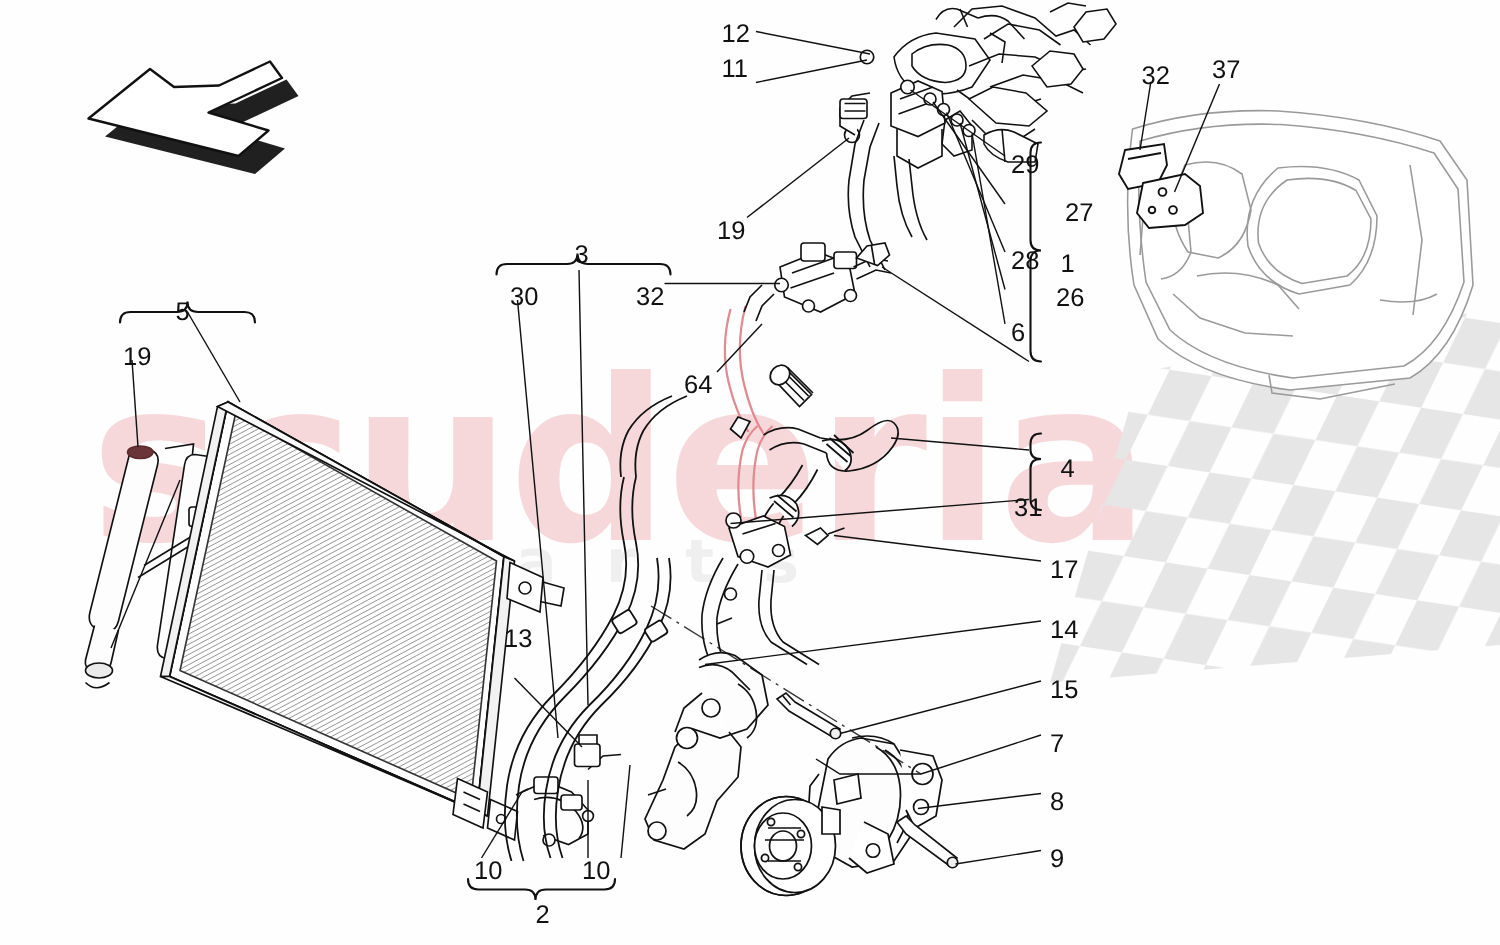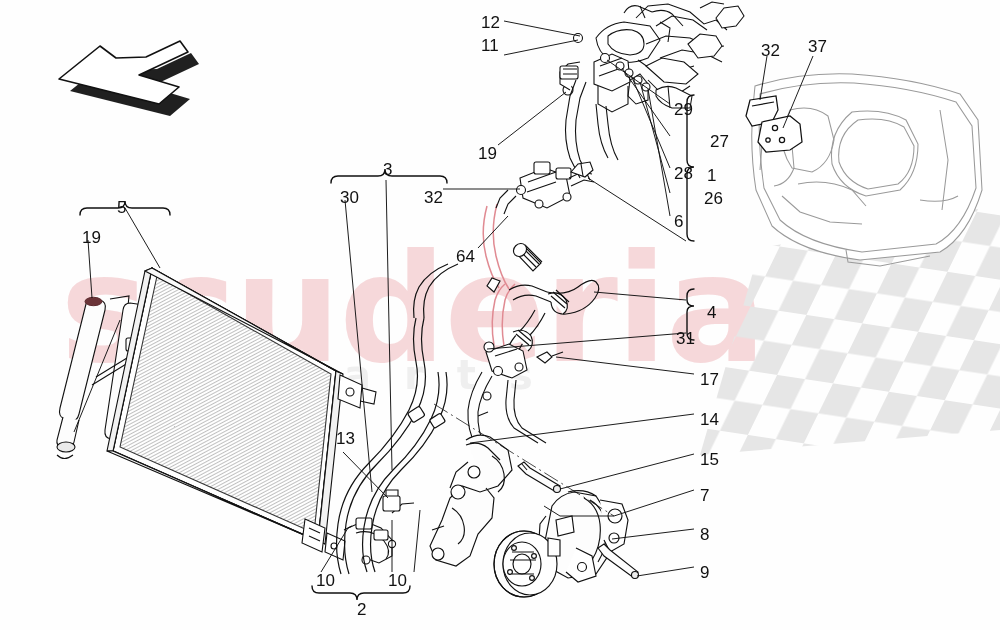--- a/index.html
+++ b/index.html
@@ -420,21 +420,21 @@
     <span class="lbl" style="left:424px;top:189px">32</span>
     <span class="lbl" style="left:674px;top:213px">6</span>
     <span class="lbl" style="left:117px;top:199px">5</span>
     <span class="lbl" style="left:82px;top:229px">19</span>
     <span class="lbl" style="left:456px;top:248px">64</span>
     <span class="lbl" style="left:707px;top:304px">4</span>
     <span class="lbl" style="left:676px;top:330px">31</span>
     <span class="lbl" style="left:700px;top:371px">17</span>
     <span class="lbl" style="left:700px;top:411px">14</span>
     <span class="lbl" style="left:700px;top:451px">15</span>
-    <span class="lbl" style="left:336px;top:430px">13</span>
+    <span class="lbl" style="left:336px;top:417px">13</span>
     <span class="lbl" style="left:700px;top:487px">7</span>
     <span class="lbl" style="left:700px;top:526px">8</span>
     <span class="lbl" style="left:700px;top:564px">9</span>
     <span class="lbl" style="left:316px;top:572px">10</span>
     <span class="lbl" style="left:388px;top:572px">10</span>
     <span class="lbl" style="left:357px;top:601px">2</span>
   </div>
 
 </div>
 

